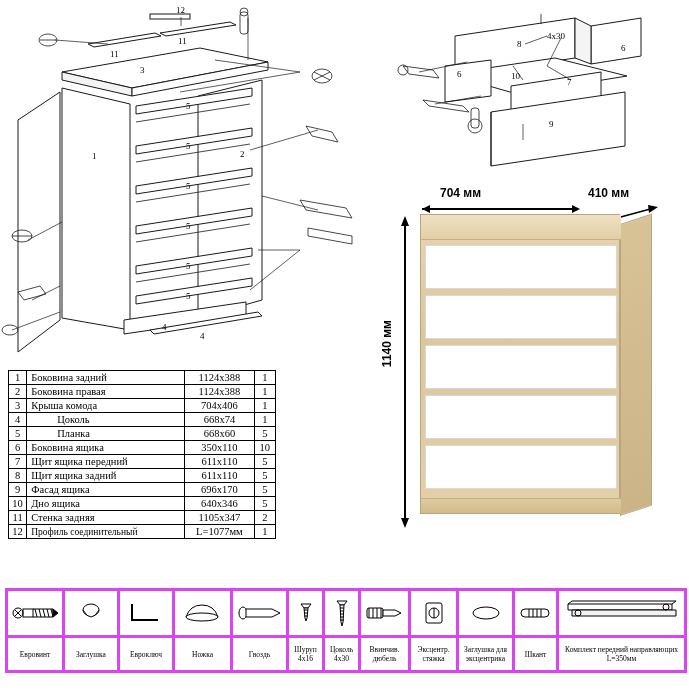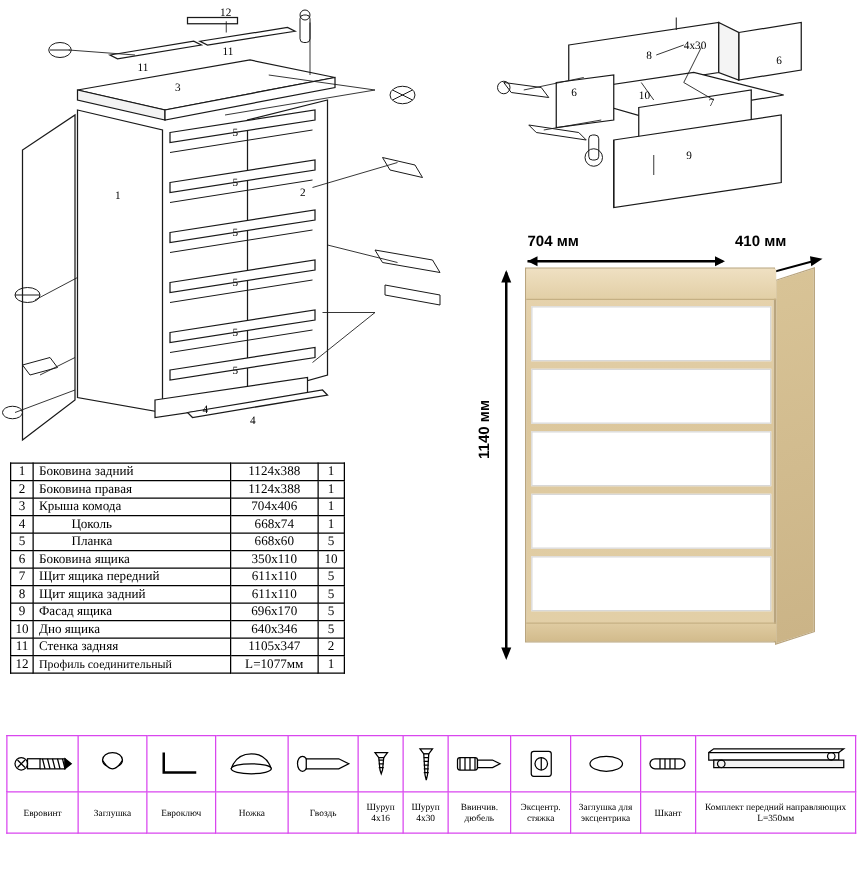--- a/index.html
+++ b/index.html
@@ -45,21 +45,21 @@
   .plinth{position:absolute;left:0;bottom:0;width:200px;height:14px;}
 
   
   .dim-line{position:absolute;background:#000;}
   .dim-text{position:absolute;font-family:"Liberation Sans", sans-serif;font-weight:bold;font-size:12px;}
   .vert-text{writing-mode:vertical-rl;transform:rotate(180deg);}
 
   
   #hw-title{position:absolute;left:0;top:568px;width:689px;text-align:center;font-size:15px;font-family:"Liberation Serif", serif;}
   #hw-table{position:absolute;left:5px;top:588px;width:679px;border-collapse:collapse;table-layout:fixed;}
-  #hw-table td{border:1px solid #d946ef;text-align:center;vertical-align:middle;font-family:"Liberation Serif", serif;}
+  #hw-table td{border:3px solid #d946ef;text-align:center;vertical-align:middle;font-family:"Liberation Serif", serif;}
   #hw-table tr.icons td{height:42px;}
   #hw-table tr.names td{height:30px;font-size:7.5px;line-height:9px;padding:1px;}
   #hw-table tr.qty td{height:26px;font-size:15px;font-weight:bold;}
 
   .svg-ico{display:block;margin:0 auto;}
 </style>
 </head>
 <body>
 
 <div class="page">
@@ -273,21 +273,21 @@
         <td class="c-num">12</td>
         <td class="c-name" style="font-size:9.5px;">Профиль соединительный</td>
         <td class="c-dim">L=1077мм</td>
         <td class="c-qty">1</td>
       </tr>
     </tbody>
   </table>
 
   <div id="photo-wrap">
 
-    <div class="dim-text" style="left:44px;top:-4px;">704 мм</div>
+    <div class="dim-text" style="left:62px;top:-4px;">704 мм</div>
     <div class="dim-line" style="left:44px;top:18px;width:156px;height:1.5px;"></div>
     <svg style="position:absolute;left:38px;top:12px;" width="170" height="14">
       <polygon points="6,7 14,3 14,11" fill="#000"></polygon>
       <polygon points="164,7 156,3 156,11" fill="#000"></polygon>
     </svg>
 
     <div class="dim-text" style="left:196px;top:-4px;margin-left:14px;">410 мм</div>
     <svg style="position:absolute;left:196px;top:12px;" width="90" height="34">
       <line x1="6" y1="26" x2="80" y2="6" stroke="#000" stroke-width="1.5"></line>
       <polygon points="2,27 12,21 13,29" fill="#000"></polygon>
@@ -438,21 +438,21 @@
           </svg>
         </td>
       </tr>
       <tr class="names">
         <td>Еврoвинт</td>
         <td>Заглушка</td>
         <td>Еврoключ</td>
         <td>Ножка</td>
         <td>Гвоздь</td>
         <td>Шуруп 4х16</td>
-        <td>Шуруп 4х30</td>
+        <td>Цоколь 4х30</td>
         <td>Ввинчив. дюбель</td>
         <td>Эксцентр. стяжка</td>
         <td>Заглушка для эксцентрика</td>
         <td>Шкант</td>
         <td>Комплект передний направляющих L=350мм</td>
       </tr>
     </tbody>
   </table>
 
 </div>

